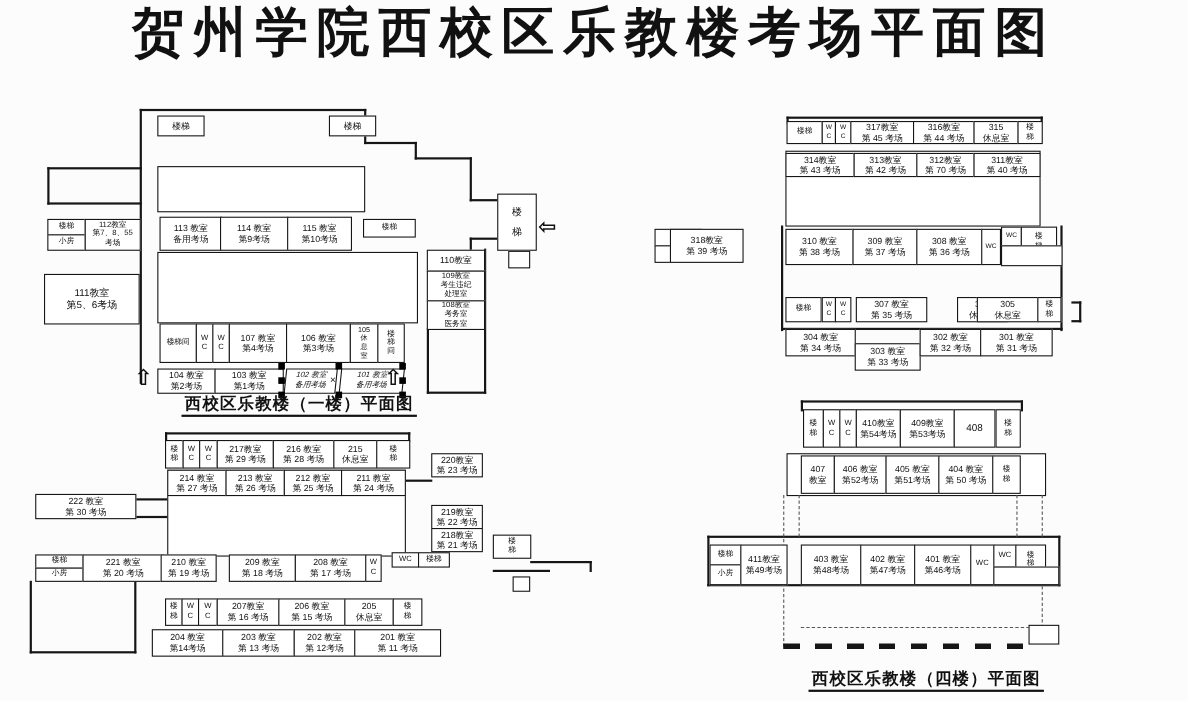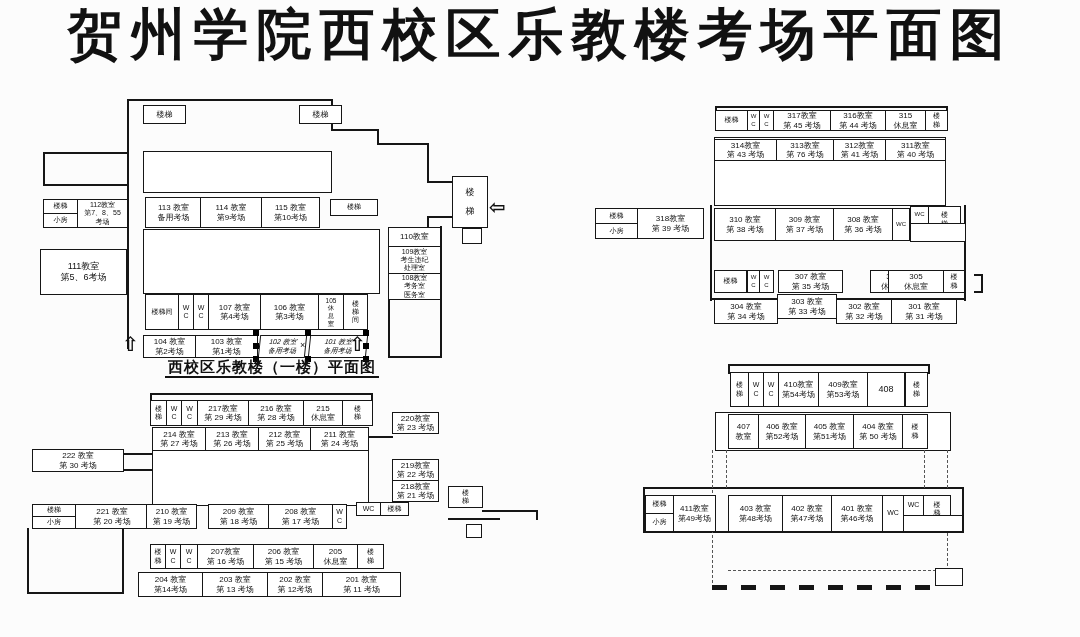--- a/index.html
+++ b/index.html
@@ -1,19 +1,19 @@
 <!DOCTYPE html>
 <html><head>
 <meta charset="utf-8">
 <style>
 html,body{margin:0;padding:0;background:#fff}
 .stage{position:relative;width:1080px;height:637px;background:#fcfcfc;color:#111;
   font-family:"Liberation Sans","DejaVu Sans",sans-serif;overflow:hidden}
 .title{position:absolute;left:0;top:2px;width:100%;text-align:center;
-  font-family:"DejaVu Serif","Liberation Serif",serif;font-weight:900;font-size:55px;
+  font-family:"DejaVu Serif","Liberation Serif",serif;font-weight:900;font-size:48px;
   letter-spacing:8px;line-height:1.15;white-space:nowrap}
 .rm{position:absolute;box-sizing:border-box;border:1.4px solid #161616;background:#fff;
   display:flex;align-items:center;justify-content:center;text-align:center;
   white-space:pre-line;font-size:8px;line-height:1.18;overflow:hidden}
 .wl{position:absolute;background:#161616}
 .cap{position:absolute;text-align:center;font-size:15px;font-weight:bold;letter-spacing:1px}
 .cap span{border-bottom:2.5px solid #111;padding:0 3px 1px;white-space:nowrap}
 .f6{font-size:6px}.f65{font-size:6.5px}.f7{font-size:7px}.f9{font-size:9px}
 .lh2{line-height:2.1}
 .ital{font-style:italic;transform:skewX(-6deg)}
@@ -225,28 +225,28 @@
 第 45 考场</div>
   <div class="rm" style="left:830px;top:110px;width:56px;height:21px">316教室
 第 44 考场</div>
   <div class="rm" style="left:885px;top:110px;width:41px;height:21px">315
 休息室</div>
   <div class="rm f7" style="left:925px;top:110px;width:23px;height:21px">楼
 梯</div>
   <div class="rm" style="left:714px;top:139px;width:63px;height:22px">314教室
 第 43 考场</div>
   <div class="rm" style="left:776px;top:139px;width:58px;height:22px">313教室
-第 76 考场</div>
+第 42 考场</div>
   <div class="rm" style="left:833px;top:139px;width:53px;height:22px">312教室
-第 41 考场</div>
+第 70 考场</div>
   <div class="rm" style="left:885px;top:139px;width:61px;height:22px">311教室
 第 40 考场</div>
   <div class="rm f7" style="left:595px;top:208px;width:43px;height:16px">楼梯</div>
   <div class="rm f7" style="left:595px;top:223px;width:43px;height:16px">小房</div>
-  <div class="rm" style="left:637px;top:208px;width:67px;height:31px">318教室
+  <div class="rm" style="left:609px;top:208px;width:67px;height:31px">318教室
 第 39 考场</div>
   <div class="rm" style="left:714px;top:208px;width:62px;height:33px">310 教室
 第 38 考场</div>
   <div class="rm" style="left:775px;top:208px;width:59px;height:33px">309 教室
 第 37 考场</div>
   <div class="rm" style="left:833px;top:208px;width:60px;height:33px">308 教室
 第 36 考场</div>
   <div class="rm f6" style="left:892px;top:208px;width:18px;height:33px">WC</div>
   <div class="rm f6" style="left:910px;top:206px;width:19px;height:18px">WC</div>
   <div class="rm f7" style="left:928px;top:206px;width:33px;height:27px">楼
@@ -260,21 +260,21 @@
   <div class="rm" style="left:778px;top:270px;width:65px;height:23px">307 教室
 第 35 考场</div>
   <div class="rm" style="left:870px;top:270px;width:46px;height:23px">306
 休息室</div>
   <div class="rm" style="left:888px;top:270px;width:56px;height:23px">305
 休息室</div>
   <div class="rm f7" style="left:943px;top:270px;width:22px;height:23px">楼
 梯</div>
   <div class="rm" style="left:714px;top:299px;width:64px;height:25px">304 教室
 第 34 考场</div>
-  <div class="rm" style="left:777px;top:294px;width:60px;height:25px">303 教室
+  <div class="rm" style="left:777px;top:312px;width:60px;height:25px">303 教室
 第 33 考场</div>
   <div class="rm" style="left:836px;top:299px;width:56px;height:25px">302 教室
 第 32 考场</div>
   <div class="rm" style="left:891px;top:299px;width:66px;height:25px">301 教室
 第 31 考场</div>
 
 
   <i class="wl" style="left:728px;top:364px;width:202px;height:2px"></i>
   <i class="wl" style="left:728px;top:364px;width:2px;height:10px"></i>
   <i class="wl" style="left:928px;top:364px;width:2px;height:10px"></i>
@@ -326,14 +326,15 @@
 第47考场</div>
   <div class="rm" style="left:831px;top:495px;width:52px;height:37px">401 教室
 第46考场</div>
   <div class="rm f7" style="left:882px;top:495px;width:22px;height:37px">WC</div>
   <div class="rm f7" style="left:903px;top:495px;width:21px;height:21px">WC</div>
   <div class="rm f7" style="left:923px;top:495px;width:28px;height:28px">楼
 梯</div>
   <div class="rm" style="left:903px;top:515px;width:60px;height:17px"></div>
   <div class="rm" style="left:935px;top:568px;width:28px;height:18px"></div>
 
+  <div class="cap" style="left:722px;top:608px;width:240px"><span>西校区乐教楼（四楼）平面图</span></div>
 
 </div>
 
 </body></html>

